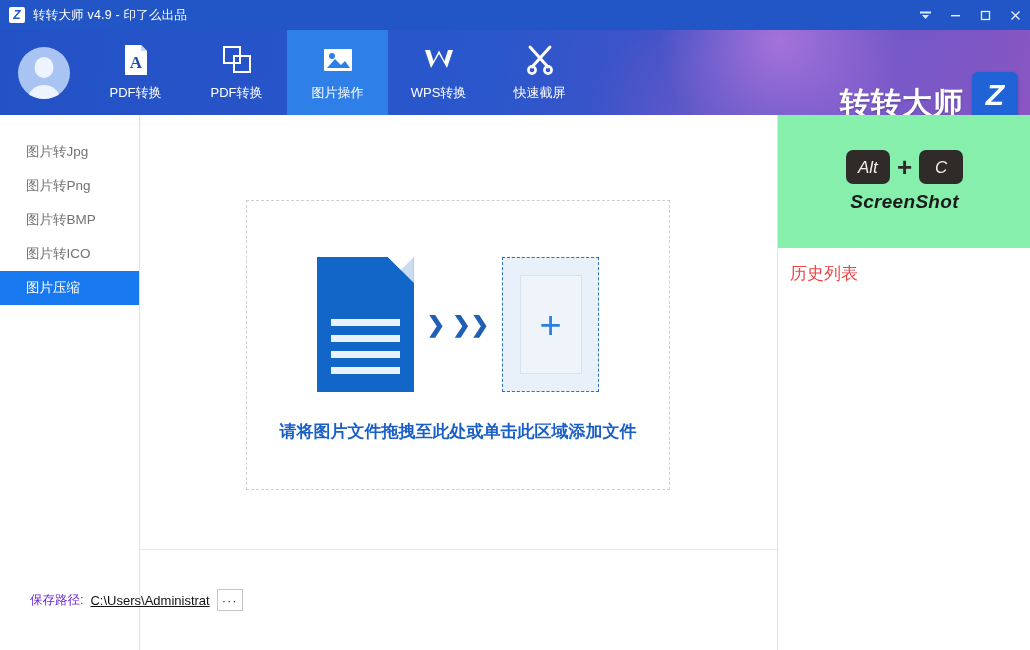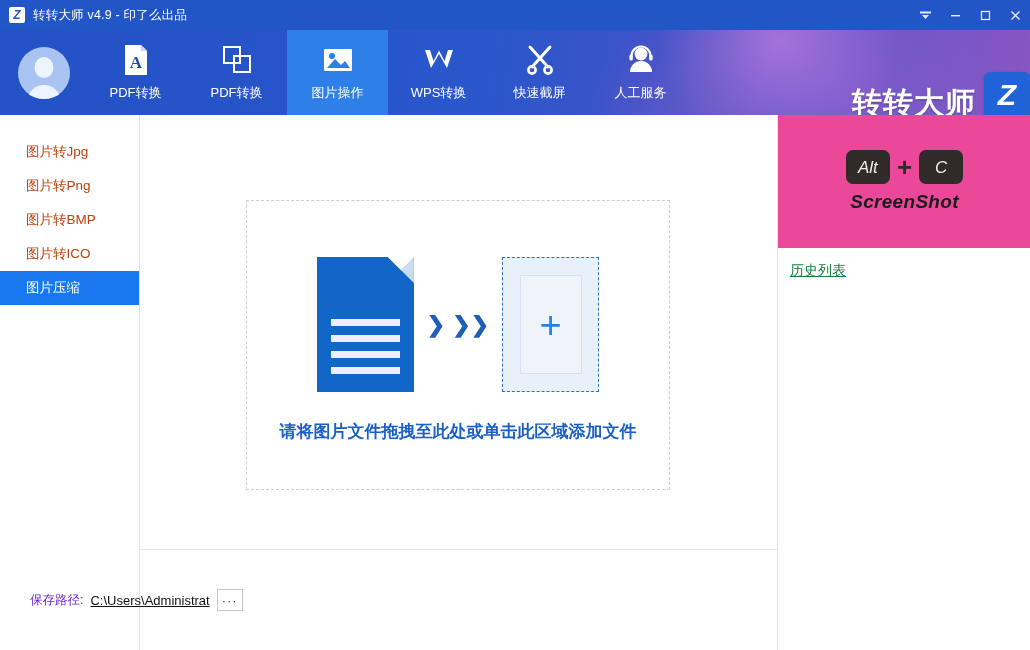--- a/index.html
+++ b/index.html
@@ -58,41 +58,41 @@
   .navbar { position:absolute; left:85px; top:0; height:85px; display:flex; }
   .nav-item {
     width:101px; height:85px; display:flex; flex-direction:column;
     align-items:center; justify-content:center; gap:7px;
     color:#ffffff; font-size:13px; cursor:pointer;
   }
   .nav-item.active { background:#2f7fe8; }
   .nav-ico { height:34px; display:flex; align-items:flex-end; justify-content:center; }
 
   .brand {
-    position:absolute; right:0; top:42px; display:flex; align-items:flex-end; gap:8px;
+    position:absolute; right:12px; top:42px; display:flex; align-items:flex-end; gap:8px;
   }
   .brand-text {
     position:relative; color:#ffffff; font-size:30px; font-weight:bold;
     letter-spacing:1px; line-height:1; text-shadow:0 1px 2px rgba(0,0,0,.25);
   }
   .brand-box {
     width:46px; height:46px; border-radius:6px; background:#1f63d6;
     display:flex; align-items:center; justify-content:center;
     color:#ffffff; font-size:30px; font-weight:bold; font-style:italic; line-height:1;
     box-shadow:0 1px 3px rgba(0,0,0,.2);
   }
 
   
   .sidebar {
     position:absolute; left:0; top:115px; width:140px; height:535px;
     background:#ffffff; border-right:1px solid #e2e2e2;
   }
   .side-item {
     height:34px; display:flex; align-items:center; padding-left:26px;
-    font-size:13.5px; color:#c2410c; cursor:pointer;
+    font-size:13.5px; color:#737373; cursor:pointer;
   }
   .side-item:first-child { margin-top:20px; }
   .side-item.active { background:#1878f0; color:#ffffff; }
 
   
   .main {
     position:absolute; left:140px; top:115px; width:637px; height:535px;
     background:#ffffff;
   }
   .dropzone {
@@ -154,35 +154,35 @@
     display:flex; align-items:center; justify-content:center;
     color:#333333; font-size:13px; letter-spacing:1px; cursor:pointer; line-height:1;
   }
 
   
   .rightpanel {
     position:absolute; left:777px; top:115px; width:253px; height:535px;
     background:#ffffff; border-left:1px solid #e2e2e2;
   }
   .promo {
-    position:relative; width:253px; height:133px; background:#ec4899;
+    position:relative; width:253px; height:133px; background:#86efac;
     display:flex; flex-direction:column; align-items:center; justify-content:center; gap:7px;
   }
   .keys { display:flex; align-items:center; gap:7px; }
   .key {
     min-width:44px; height:34px; padding:0 9px; border-radius:7px; background:#2e2b28;
     display:flex; align-items:center; justify-content:center;
     color:#f2efe6; font-size:17px; font-style:italic; line-height:1;
   }
   .key-plus { color:#2e2b28; font-size:26px; font-weight:bold; line-height:1; }
   .promo-text {
     color:#1b1b1b; font-size:19px; font-style:italic; font-weight:bold; letter-spacing:.3px;
   }
   .history-head {
-    padding:14px 0 0 12px; font-size:14px; color:#15803d;text-decoration:underline;
+    padding:14px 0 0 12px; font-size:17px; color:#ef4444;
   }
 </style>
 </head>
 <body>
 
 <div id="app">
 
   <div class="titlebar">
     <div class="tb-logo">Z</div>
     <div class="tb-title">转转大师 v4.9 - 印了么出品</div>
@@ -266,32 +266,20 @@
           <svg width="34" height="34" viewBox="0 0 34 34">
             <path d="M7 4 L25 24 M27 4 L9 24" stroke="#ffffff" stroke-width="3" fill="none" stroke-linecap="round"></path>
             <circle cx="9" cy="27" r="3.6" fill="none" stroke="#ffffff" stroke-width="2.6"></circle>
             <circle cx="25" cy="27" r="3.6" fill="none" stroke="#ffffff" stroke-width="2.6"></circle>
           </svg>
         </span>
         <span>快速截屏</span>
       </div>
 
 
-      <div class="nav-item">
-        <span class="nav-ico">
-          <svg width="34" height="34" viewBox="0 0 34 34">
-            <circle cx="17" cy="11" r="6.4" fill="#ffffff"></circle>
-            <path d="M7.5 13 a9.5 9.5 0 0 1 19 0" fill="none" stroke="#ffffff" stroke-width="2.2"></path>
-            <rect x="5.4" y="11.6" width="3.4" height="6" rx="1.6" fill="#ffffff"></rect>
-            <rect x="25.2" y="11.6" width="3.4" height="6" rx="1.6" fill="#ffffff"></rect>
-            <path d="M6 29 a11 11 0 0 1 22 0 z" fill="#ffffff"></path>
-          </svg>
-        </span>
-        <span>人工服务</span>
-      </div>
 
     </div>
 
     <div class="brand">
       <div class="brand-text">
         <span>转转大师</span>
         
       </div>
       <div class="brand-box">Z</div>
     </div>

